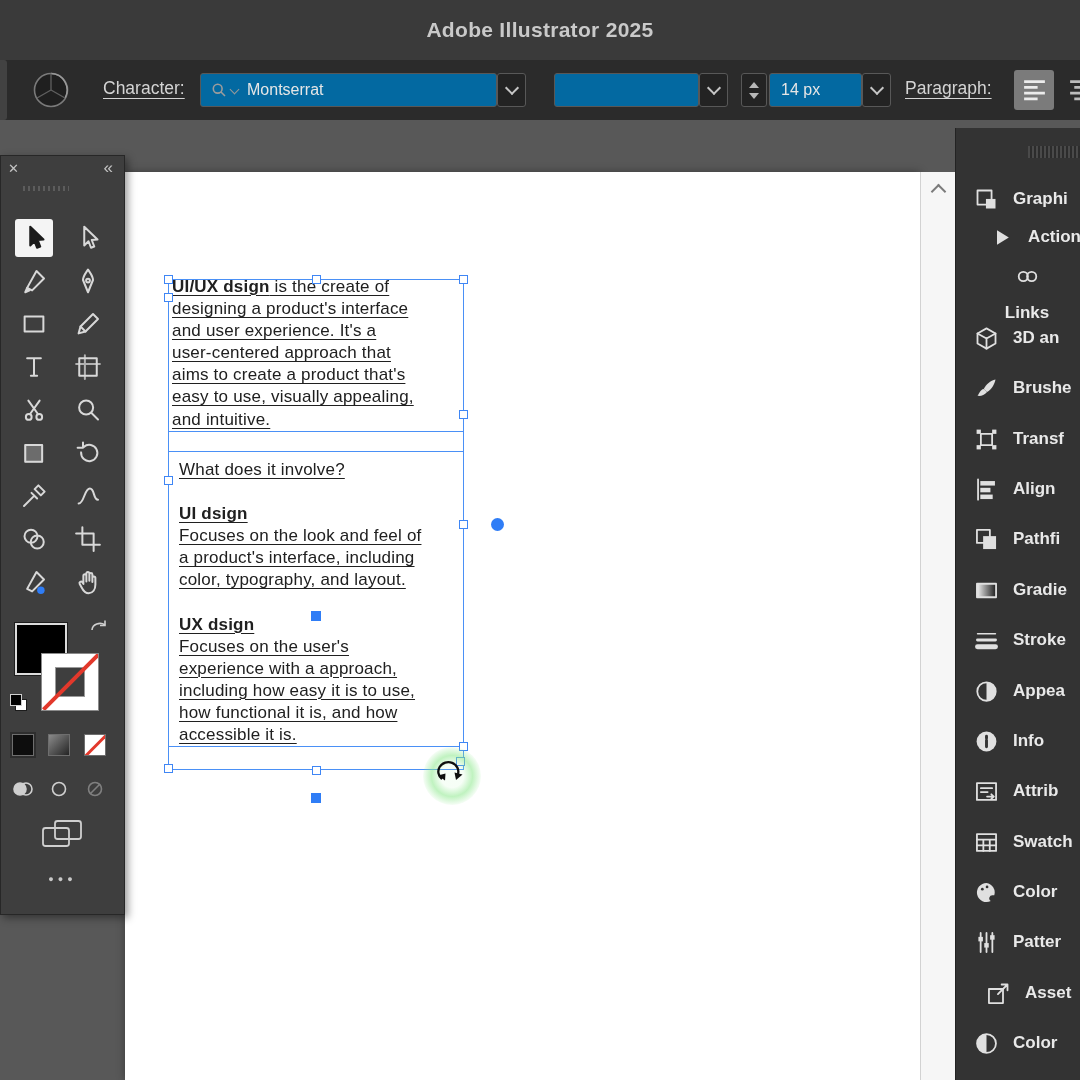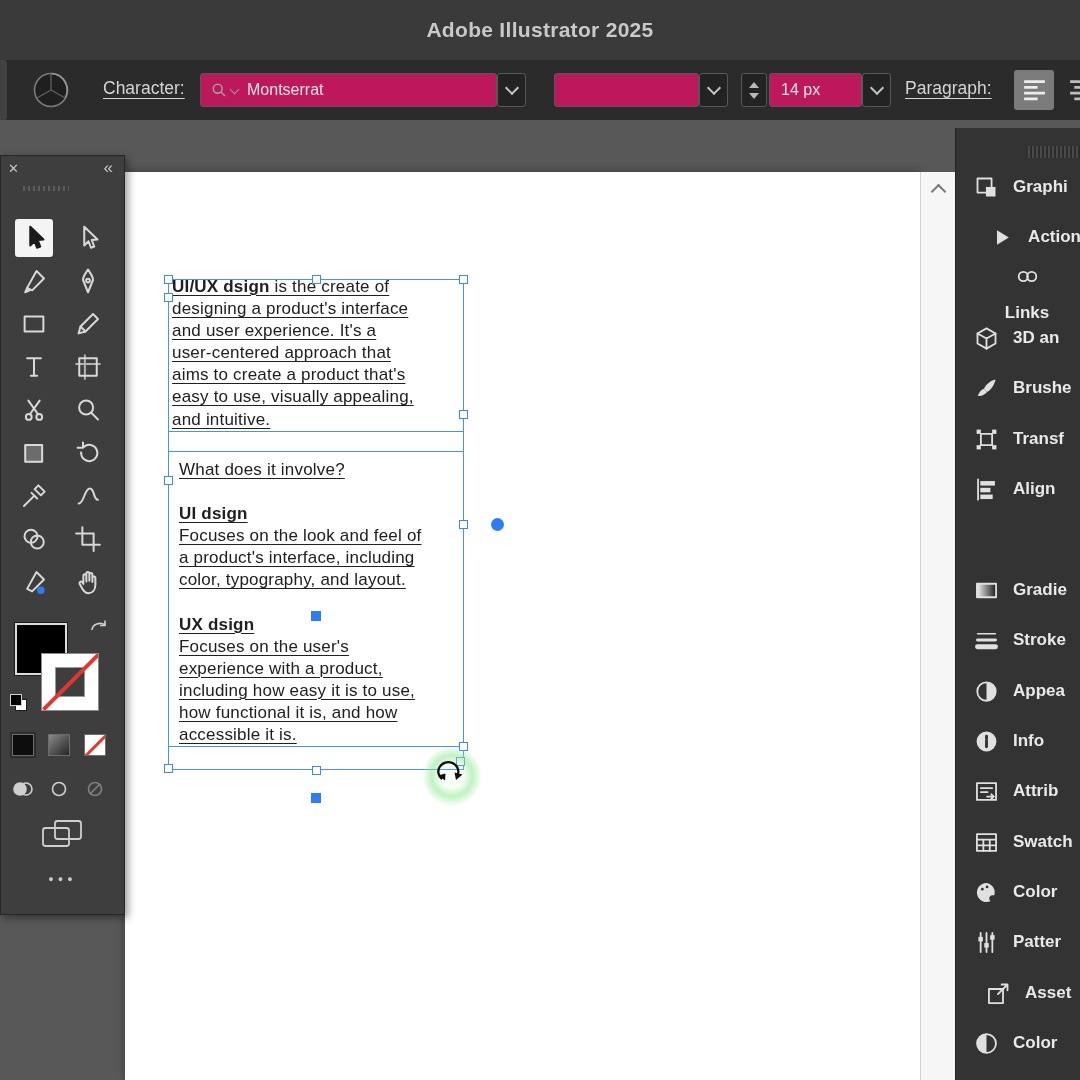--- a/index.html
+++ b/index.html
@@ -12,21 +12,21 @@
   .titlebar span{color:#c9c9c9;font-size:21px;font-weight:600;letter-spacing:.3px;}
 
   
   .control-bar{position:absolute;left:0;top:60px;width:1080px;height:60px;background:#2b2b2b;
                border-bottom:1px solid #1c1c1c;}
   .control-bar .sliver{position:absolute;left:0;top:0;width:7px;height:60px;background:#424242;border-radius:0 3px 3px 0;}
   .cwheel{position:absolute;left:32px;top:11px;width:38px;height:38px;}
   .ulabel{position:absolute;top:0;height:56px;display:flex;align-items:center;color:#d4d4d4;
           font-size:17.5px;text-decoration:underline;text-underline-offset:4px;}
   .ulabel.char{left:103px;}  .ulabel.para{left:905px;}
-  .field{position:absolute;top:13px;height:34px;background:#be185d;border:1px solid #585858;
+  .field{position:absolute;top:13px;height:34px;background:#0369a1;border:1px solid #585858;
          border-radius:3px;display:flex;align-items:center;color:#e6e6e6;font-size:16px;box-sizing:border-box;}
   .font-field{left:200px;width:297px;padding-left:10px;gap:9px;}
   .style-field{left:554px;width:145px;padding-left:10px;}
   .size-field{left:769px;width:93px;padding-left:11px;}
   .dd{position:absolute;top:13px;height:34px;width:29px;background:#232323;border:1px solid #585858;
       border-radius:3px;display:flex;align-items:center;justify-content:center;box-sizing:border-box;}
   .dd1{left:497px;} .dd2{left:699px;} .dd3{left:862px;}
   .chev{width:8px;height:8px;border-right:2px solid #c6c6c6;border-bottom:2px solid #c6c6c6;
         transform:rotate(45deg);margin-top:-4px;}
   .stepper{position:absolute;left:741px;top:13px;width:26px;height:34px;background:#232323;
@@ -330,21 +330,21 @@
         <rect x="2" y="9" width="26" height="18" rx="2.5"></rect>
           <rect x="14" y="2" width="26" height="18" rx="2.5"></rect>
       </svg>
     </div>
     <div class="lp-more" style="font-size:9px;letter-spacing:4px;">●●●</div>
   </aside>
 
   <aside class="right-panel">
     <div class="panel-grip"></div>
     <div id="dock-items">
-        <div class="dock-item" style="top: 0px;">
+        <div class="dock-item" style="top: 12px;">
           <span class="dicon"><svg viewBox="0 0 24 24" width="27" height="27" fill="none" stroke="currentColor" stroke-width="1.6" stroke-linecap="round" stroke-linejoin="round">
               <rect x="4" y="4" width="12.5" height="12.5"></rect>
               <rect x="11.5" y="11.5" width="8.5" height="8.5" fill="currentColor" stroke="none"></rect>
             </svg></span>
           <span class="dlabel">Graphi</span>
         </div>
         <div class="dock-item" style="top: 50px; justify-content: flex-end;">
           <span class="dicon"><svg viewBox="0 0 24 24" width="27" height="27" fill="none" stroke="currentColor" stroke-width="1.6" stroke-linecap="round" stroke-linejoin="round">
               <path d="M8 5.5 18.5 12 8 18.5z" fill="currentColor" stroke="none"></path>
             </svg></span>
@@ -382,20 +382,27 @@
           <span class="dlabel">Transf</span>
         </div>
         <div class="dock-item" style="top: 302px;">
           <span class="dicon"><svg viewBox="0 0 24 24" width="27" height="27" fill="none" stroke="currentColor" stroke-width="1.6" stroke-linecap="round" stroke-linejoin="round">
               <path d="M4.5 3v18"></path>
               <rect x="6.5" y="4.5" width="13" height="4" fill="currentColor" stroke="none"></rect>
               <rect x="6.5" y="10.5" width="9" height="4" fill="currentColor" stroke="none"></rect>
               <rect x="6.5" y="16.5" width="11" height="4" fill="currentColor" stroke="none"></rect>
             </svg></span>
           <span class="dlabel">Align</span>
+        </div>
+        <div class="dock-item" style="top: 352px;">
+          <span class="dicon"><svg viewBox="0 0 24 24" width="27" height="27" fill="none" stroke="currentColor" stroke-width="1.6" stroke-linecap="round" stroke-linejoin="round">
+              <rect x="3.5" y="3.5" width="11.5" height="11.5"></rect>
+              <rect x="9" y="9" width="11.5" height="11.5" fill="currentColor" stroke="none"></rect>
+            </svg></span>
+          <span class="dlabel">Pathfi</span>
         </div>
         <div class="dock-item" style="top: 403px;">
           <span class="dicon"><svg viewBox="0 0 24 24" width="27" height="27" fill="none" stroke="currentColor" stroke-width="1.6" stroke-linecap="round" stroke-linejoin="round">
               <defs>
                 <linearGradient id="pg" x1="0" y1="0" x2="1" y2="0">
                   <stop offset="0" stop-color="#f2f2f2"></stop>
                   <stop offset="1" stop-color="#1c1c1c"></stop>
                 </linearGradient>
               </defs>
               <rect x="3.5" y="6" width="17" height="12" fill="url(#pg)"></rect>
@@ -486,21 +493,21 @@
       <div class="text-frame" style="left: 172px; top: 459px; margin-left: 7px;">
         <div class="text-line"><span>What does it involve?</span></div>
         <div class="text-line">&nbsp;</div>
         <div class="text-line"><span class="b">UI dsign</span></div>
         <div class="text-line"><span>Focuses on the look and feel of</span></div>
         <div class="text-line"><span>a product's interface, including</span></div>
         <div class="text-line"><span>color, typography, and layout.</span></div>
         <div class="text-line">&nbsp;</div>
         <div class="text-line"><span class="b">UX dsign</span></div>
         <div class="text-line"><span>Focuses on the user's</span></div>
-        <div class="text-line"><span>experience with a product,</span></div>
+        <div class="text-line"><span>experience with a approach,</span></div>
         <div class="text-line"><span>including how easy it is to use,</span></div>
         <div class="text-line"><span>how functional it is, and how</span></div>
         <div class="text-line"><span>accessible it is.</span></div>
       </div>
       <div class="sel-box" style="left: 168px; top: 279px; width: 296px; height: 491px;"></div>
       <div class="sel-line" style="left: 168px; top: 431px; width: 296px;"></div>
       <div class="sel-line" style="left: 168px; top: 451px; width: 296px;"></div>
       <div class="sel-line" style="left: 168px; top: 746px; width: 296px;"></div>
       <div class="handle" style="left: 164px; top: 275px;"></div>
       <div class="handle" style="left: 312px; top: 275px;"></div>

